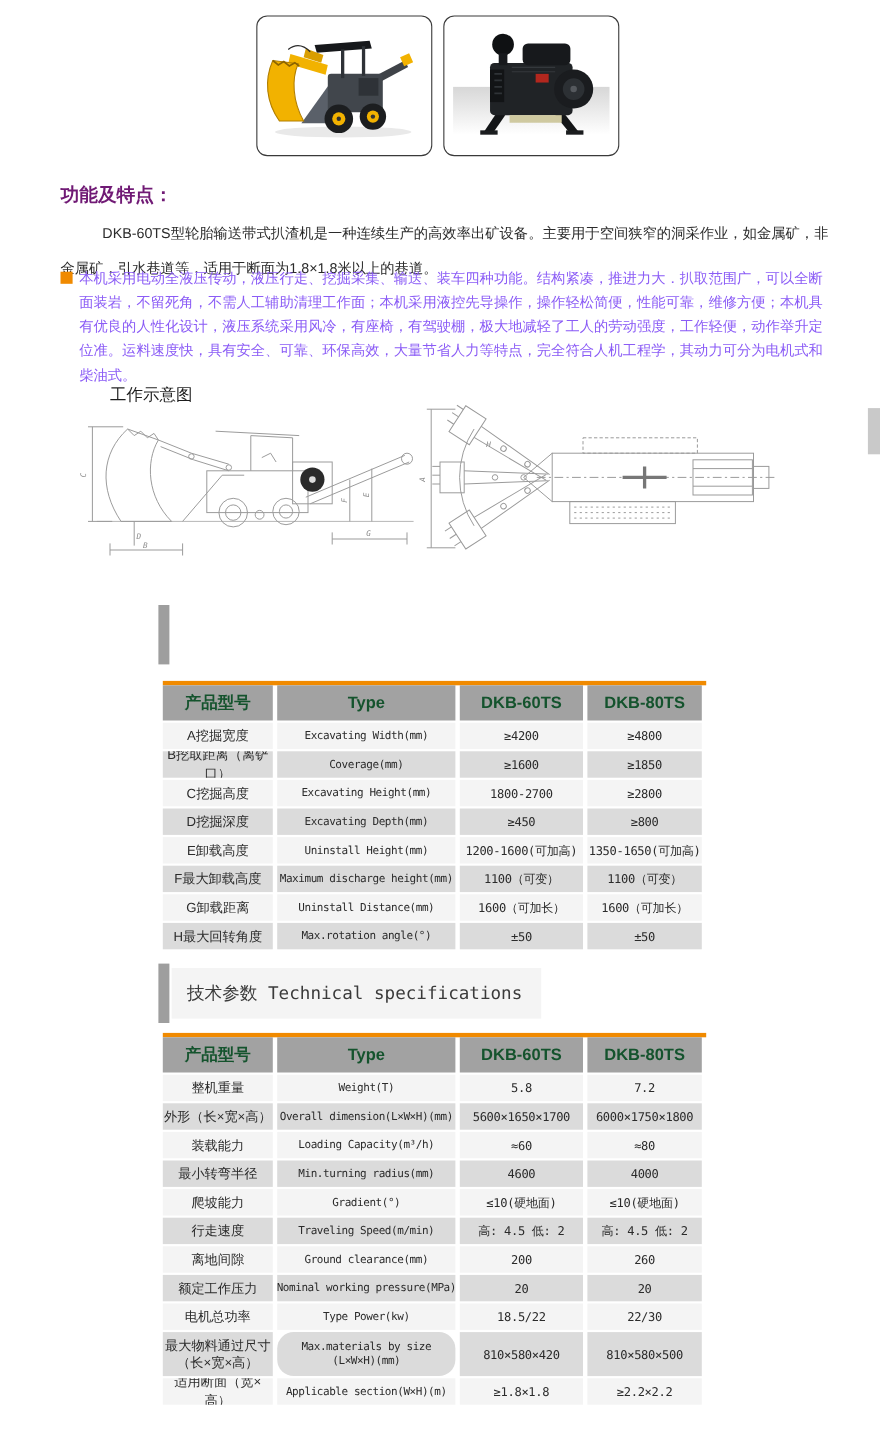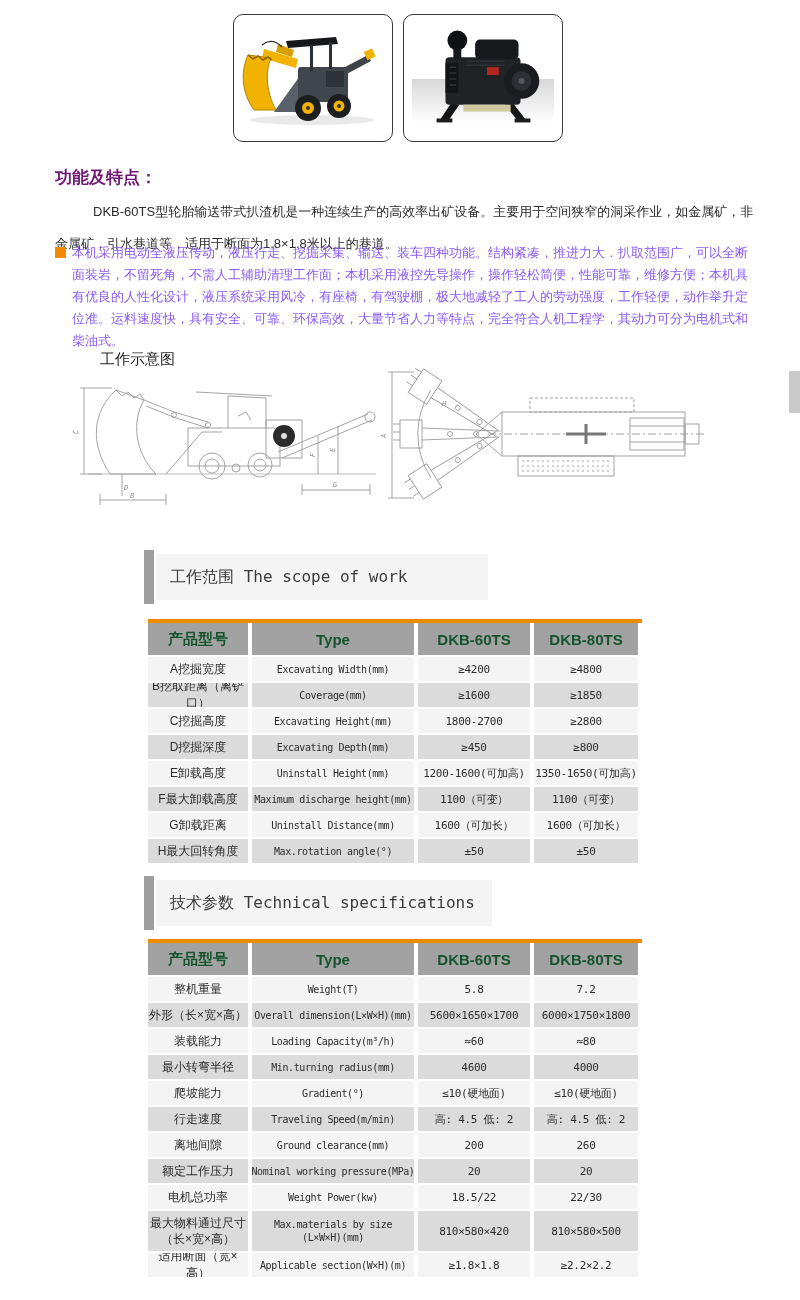--- a/index.html
+++ b/index.html
@@ -42,21 +42,21 @@
   .tr{display:contents;}
   .tr>div{display:flex;align-items:center;justify-content:center;text-align:center;
           height:24px;overflow:hidden;}
   .tr.head>div{height:32px;background:var(--header_gray);font-weight:bold;font-size:15px;color:#14532d;}
   .tr.light>div{background:var(--row_light);}
   .tr.dark>div{background:var(--row_dark);}
   .tr.tall>div{height:40px;}
   .cn{font-size:12px;color:#2b2b2b;}
   .en{font-family:"DejaVu Sans Mono",monospace;font-size:10px;letter-spacing:-0.4px;
       white-space:nowrap;color:#2b2b2b;}
-  .tall .en{white-space:normal;line-height:1.3;}
+  .tall .en{white-space:normal;line-height:1.3;border-radius:15px;}
   .tall .cn{line-height:1.35;}
   .val{font-family:"DejaVu Sans Mono",monospace;font-size:11px;letter-spacing:-0.3px;
        white-space:nowrap;color:#2b2b2b;}
 </style>
 </head>
 <body>
 
 <div class="page">
 
   <div class="photo" id="photoL">
@@ -182,21 +182,20 @@
     </g>
     <g class="dimlabel" fill="#8a8a8a" font-size="7">
       <text x="6" y="78" transform="rotate(-90 6 78)">A</text>
       <text x="62" y="46">H</text>
     </g>
   </svg>
 
   <div class="scrollbar"></div>
 
   <div class="sec-bar" style="top:550px"></div>
-  <div class="sec-band" style="top:554px;width:332px">工作范围 The scope of work</div>
   <div class="oline" style="top:619px"></div>
 
   <div class="gtable" style="top:623px">
     <div class="tr head">
       <div class="cn">产品型号</div>
       <div>Type</div>
       <div>DKB-60TS</div>
       <div>DKB-80TS</div>
     </div>
     <div class="tr light">
@@ -303,21 +302,21 @@
       <div class="val">260</div>
     </div>
     <div class="tr dark">
       <div class="cn">额定工作压力</div>
       <div class="en">Nominal working pressure(MPa)</div>
       <div class="val">20</div>
       <div class="val">20</div>
     </div>
     <div class="tr light">
       <div class="cn">电机总功率</div>
-      <div class="en">Weight Power(kw)</div>
+      <div class="en">Type Power(kw)</div>
       <div class="val">18.5/22</div>
       <div class="val">22/30</div>
     </div>
     <div class="tr dark tall">
       <div class="cn">最大物料通过尺寸 （长×宽×高）</div>
       <div class="en">Max.materials by size (L×W×H)(mm)</div>
       <div class="val">810×580×420</div>
       <div class="val">810×580×500</div>
     </div>
     <div class="tr light">

